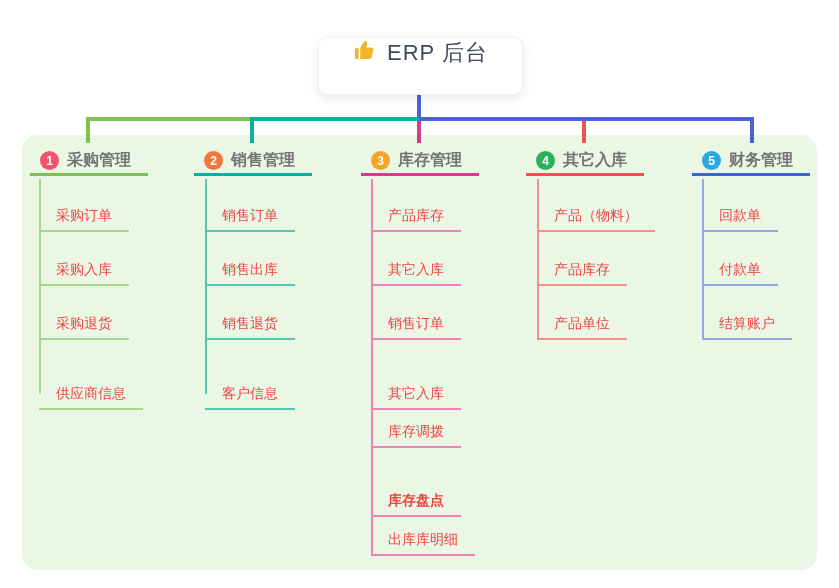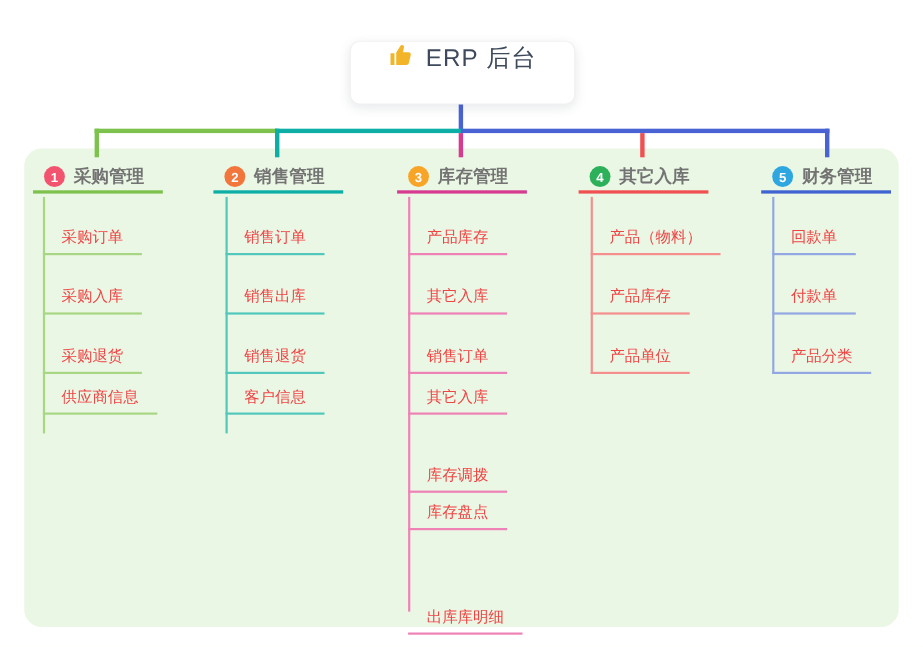--- a/index.html
+++ b/index.html
@@ -53,22 +53,22 @@
   .v5 { left:702px; height:161px; background:#93a8e2; }
 
   
   .leaf { position:absolute; font-size:14px; line-height:20px; color:#ef4444;
           white-space:nowrap; padding:0 17px 5px 17px; border-bottom:2px solid; cursor:default; }
   .l1 { left:39px;  border-color:#a8d784; }
   .l2 { left:205px; border-color:#52c8bc; }
   .l3 { left:371px; border-color:#ee82b6; }
   .l4 { left:537px; border-color:#f48f8d; }
   .l5 { left:702px; border-color:#93a8e2; }
-  .r1 { top:205px; } .r2 { top:259px; } .r3 { top:313px;text-align:center; } .r4 { top:350px; }
-  .r5 { top:421px; } .r6 { top:455px; } .r7 { top:550px; }
+  .r1 { top:205px; } .r2 { top:259px; } .r3 { top:313px;text-align:center; } .r4 { top:383px; }
+  .r5 { top:421px; } .r6 { top:490px;font-weight:bold; } .r7 { top:529px; }
 </style>
 </head>
 <body>
 
 <div class="canvas">
 
   <div class="panel"></div>
 
   <div class="hline ln-root"></div>
   <div class="hline bus-g"></div>
@@ -131,15 +131,15 @@
   <div class="leaf l4 r2">产品库存</div>
   <div class="leaf l4 r3">产品单位</div>
 
   <div class="btitle b5">
     <span class="badge">5</span>
     <span class="btext">财务管理</span>
   </div>
   <div class="vline v5"></div>
   <div class="leaf l5 r2">付款单</div>
   <div class="leaf l5 r1">回款单</div>
-  <div class="leaf l5 r3">产品分类</div>
+  <div class="leaf l5 r3">结算账户</div>
 
 </div>
 
 </body></html>

